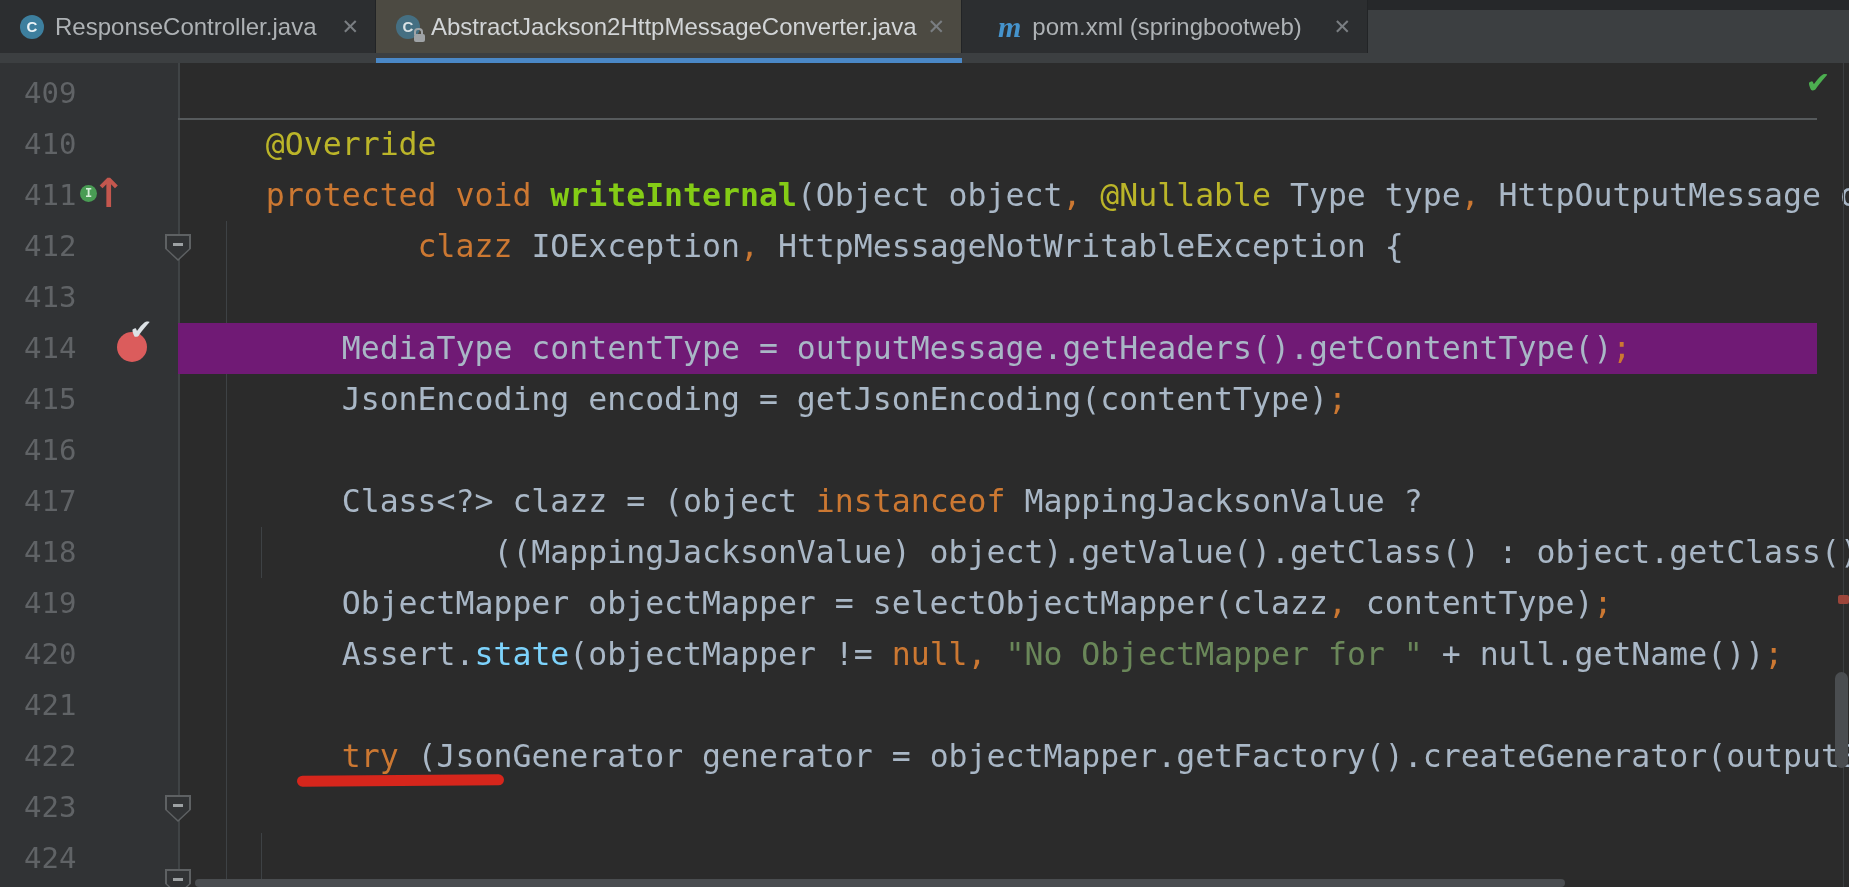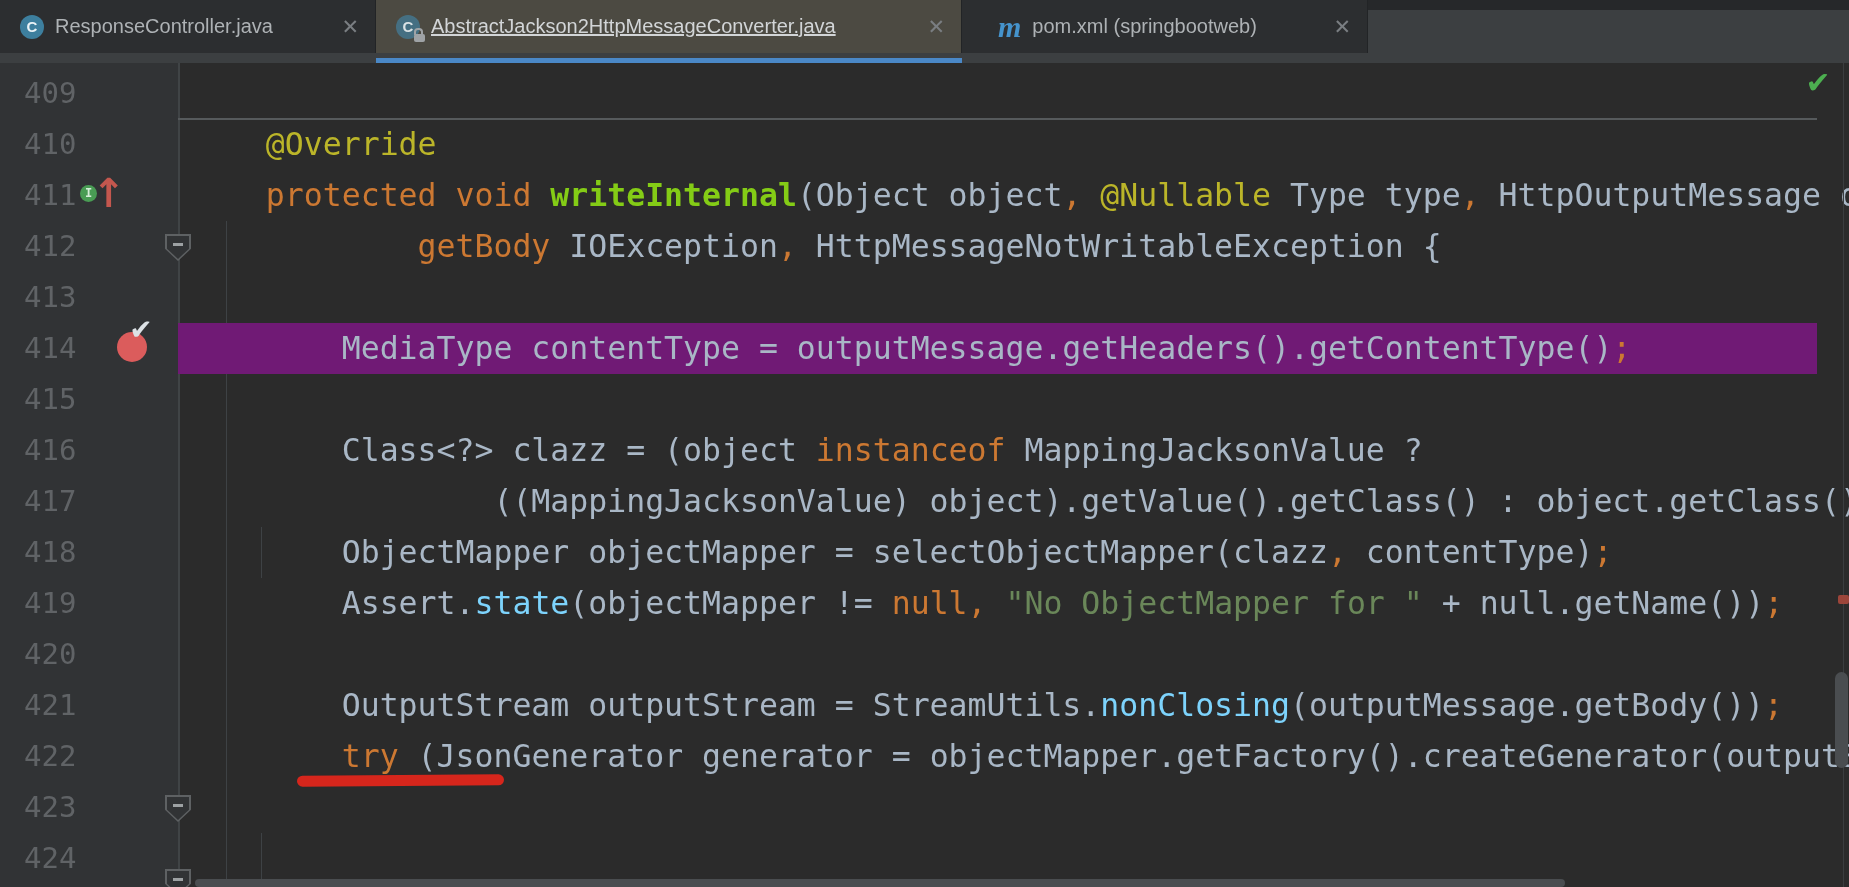--- a/index.html
+++ b/index.html
@@ -4,22 +4,22 @@
 <style>
   html,body{margin:0;padding:0;overflow:hidden;}
   body{width:1849px;height:887px;position:relative;background:#2B2B2B;font-family:"Liberation Sans",sans-serif;}
 
   
   .top-strip{position:absolute;left:0;top:0;width:1849px;height:10px;background:#26282A;}
   .tab-bar{position:absolute;left:0;top:10px;width:1849px;height:53px;background:#3C3F41;}
   .tab{position:absolute;top:0;height:53px;display:flex;align-items:center;gap:11px;padding:0 16px 0 20px;box-sizing:border-box;border-right:1px solid #222426;}
   .tab-inactive{background:#2C2E30;}
   .tab-active{background:#4C4A42;}
-  .tab-label{font-size:20px;color:#AEB2B5;white-space:nowrap;}
-  .tab-active .tab-label{color:#D2D5D7;text-decoration:underline;}
+  .tab-label{font-size:24px;color:#AEB2B5;white-space:nowrap;}
+  .tab-active .tab-label{color:#D2D5D7;}
   .tab-close{margin-left:auto;color:#7A7E82;font-size:21px;line-height:21px;}
   .active-underline{position:absolute;left:376px;top:58px;width:586px;height:5px;background:#4A88C7;}
   .cls-icon{position:relative;width:24px;height:24px;border-radius:50%;background:#3D7F9E;color:#EAF3F7;
             font:bold 15px/24px "Liberation Sans",sans-serif;text-align:center;flex:0 0 auto;}
   .cls-icon.readonly{opacity:.9;background:#457489;}
   .lock-body{position:absolute;right:-5px;bottom:-3px;width:11px;height:8px;background:#A8ADB1;border-radius:2px;}
   .lock-shackle{position:absolute;right:-3px;bottom:4px;width:5px;height:5px;border:2px solid #A8ADB1;border-bottom:none;border-radius:4px 4px 0 0;}
   .mvn-icon{font:bold italic 30px/30px "Liberation Serif",serif;color:#4593CC;flex:0 0 auto;}
 
   
@@ -120,48 +120,48 @@
 <div class="crow">
       <span class="ltext"></span>
     </div>
     <div class="crow sep">
       <span class="ltext"><span class="tk-a">    @Override</span></span>
     </div>
     <div class="crow">
       <span class="ltext"><span class="tk-k">    protected void </span><span class="tk-m">writeInternal</span><span class="tk-d">(Object object</span><span class="tk-k">,</span><span class="tk-d"> </span><span class="tk-a">@Nullable</span><span class="tk-d"> Type type</span><span class="tk-k">,</span><span class="tk-d"> HttpOutputMessage outputMessage)</span></span>
     </div>
     <div class="crow">
-      <span class="ltext"><span class="tk-k">            getBody </span><span class="tk-d">IOException</span><span class="tk-k">,</span><span class="tk-d"> HttpMessageNotWritableException {</span></span>
+      <span class="ltext"><span class="tk-k">            clazz </span><span class="tk-d">IOException</span><span class="tk-k">,</span><span class="tk-d"> HttpMessageNotWritableException {</span></span>
     </div>
     <div class="crow">
       <span class="ltext"></span>
     </div>
     <div class="crow hl">
       <span class="ltext"><span class="tk-d">        MediaType contentType = outputMessage.getHeaders().getContentType()</span><span class="tk-k">;</span></span>
+    </div>
+    <div class="crow">
+      <span class="ltext"><span class="tk-d">        JsonEncoding encoding = getJsonEncoding(contentType)</span><span class="tk-k">;</span></span>
     </div>
     <div class="crow">
       <span class="ltext"></span>
     </div>
     <div class="crow">
       <span class="ltext"><span class="tk-d">        Class&lt;?&gt; clazz = (object </span><span class="tk-k">instanceof</span><span class="tk-d"> MappingJacksonValue ?</span></span>
     </div>
     <div class="crow">
       <span class="ltext"><span class="tk-d">                ((MappingJacksonValue) object).getValue().getClass() : object.getClass());</span></span>
     </div>
     <div class="crow">
       <span class="ltext"><span class="tk-d">        ObjectMapper objectMapper = selectObjectMapper(clazz</span><span class="tk-k">,</span><span class="tk-d"> contentType)</span><span class="tk-k">;</span></span>
     </div>
     <div class="crow">
       <span class="ltext"><span class="tk-d">        Assert.</span><span class="tk-it">state</span><span class="tk-d">(objectMapper != </span><span class="tk-k">null,</span><span class="tk-d"> </span><span class="tk-s">"No ObjectMapper for "</span><span class="tk-d"> + null.getName())</span><span class="tk-k">;</span></span>
     </div>
     <div class="crow">
       <span class="ltext"></span>
-    </div>
-    <div class="crow">
-      <span class="ltext"><span class="tk-d">        OutputStream outputStream = StreamUtils.</span><span class="tk-it">nonClosing</span><span class="tk-d">(outputMessage.getBody())</span><span class="tk-k">;</span></span>
     </div>
     <div class="crow">
       <span class="ltext"><span class="tk-k">        try</span><span class="tk-d"> (JsonGenerator generator = objectMapper.getFactory().createGenerator(outputStream, encoding)) {</span></span>
       <div class="marker" style="left: calc(12ch + 12px); width: 23.3ch;"></div>
     </div>
   </div>
 
 <div class="gutter-icons">
     <div class="gi-impl" style="top: 185px;">I</div>
     <div class="gi-arrow" style="top: 173px;">↑</div>

